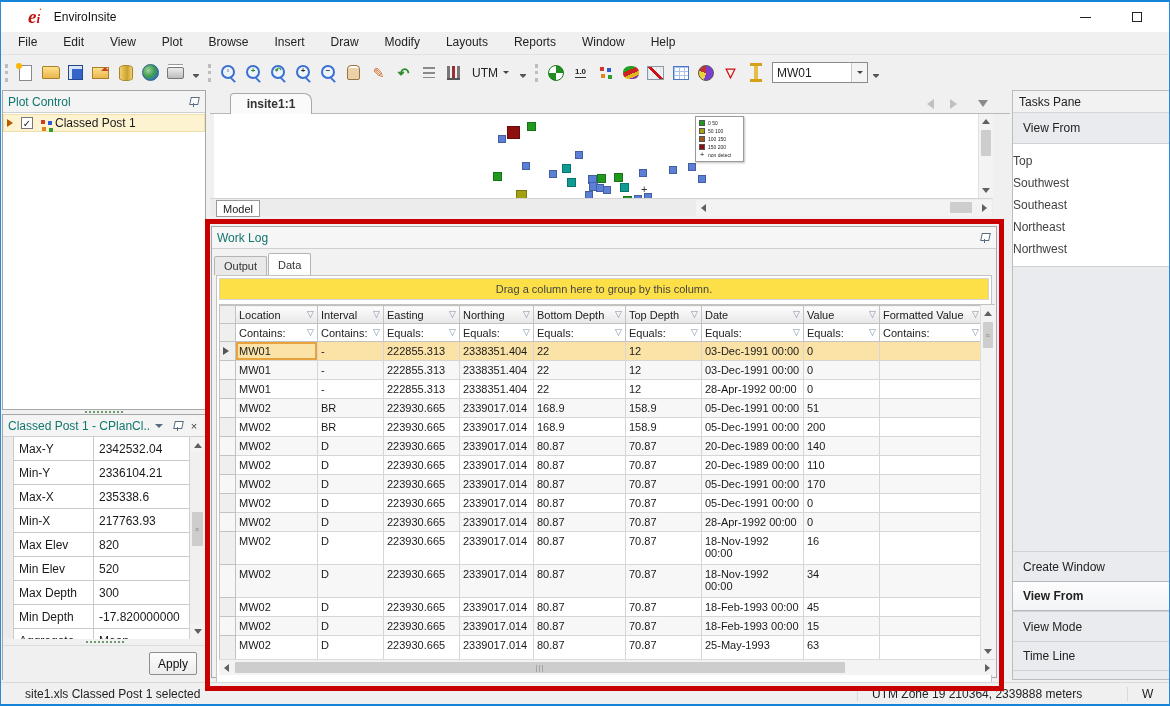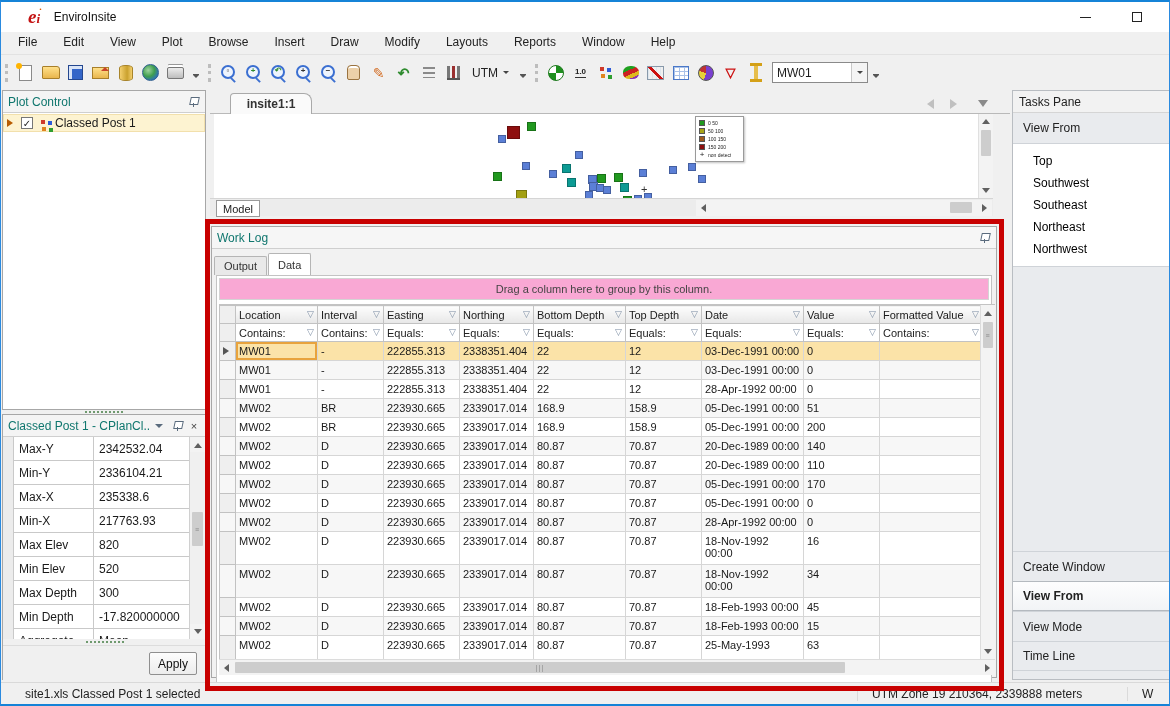--- a/index.html
+++ b/index.html
@@ -129,21 +129,21 @@
 .model-tab{position:absolute;left:6px;top:1px;width:44px;height:17px;background:#fff;border:1px solid #9a9a9a;display:flex;align-items:center;justify-content:center;font-size:11px;color:#222}
 .plot-hsb{position:absolute;left:486px;top:1px;width:296px;height:16px;background:#f3f3f3}
 
 
 #worklog{left:210px;top:224px;width:786px;height:452px;background:#f2f2f2;border:1px solid #a7a7a7}
 #worklog .panel-hd{background:#f6f6f6}
 .wl-tabs{height:26px;display:flex;align-items:flex-end;padding-left:2px;background:#f2f2f2}
 .wl-tab{padding:3px 9px;font-size:11px;color:#333;border:1px solid #b5b5b5;border-bottom:none;background:#e9e9e9;border-radius:2px 2px 0 0;margin-right:1px}
 .wl-tab.active{background:#fff;height:22px;padding-top:5px;position:relative;z-index:2}
 .wl-body{margin:0 4px;background:#fff;border:1px solid #c3c3c3;height:414px;position:relative}
-.groupbar{height:22px;margin:2px;background:#f9a8d4;border:1px solid #d4d4d4;display:flex;align-items:center;justify-content:center;color:#444;font-size:11px}
+.groupbar{height:22px;margin:2px;background:#fde047;border:1px solid #d4d4d4;display:flex;align-items:center;justify-content:center;color:#444;font-size:11px}
 .grid{position:absolute;left:2px;top:28px;width:776px;height:370px;border-top:1px solid #c3c3c3}
 .grid-clip{position:absolute;left:0;top:0;width:761px;height:354px;overflow:hidden}
 table.dg{border-collapse:collapse;table-layout:fixed;width:761px;font-size:11px}
 .dg th,.dg td{border:1px solid #d6d6d6;padding:0 3px;text-align:left;overflow:hidden;white-space:pre-line;vertical-align:top;font-weight:normal}
 .dg thead th{background:linear-gradient(#fdfdfd,#e7e7e7);border-color:#c2c2c2;height:18px;vertical-align:middle}
 .dg .flt th{background:#fff;height:18px;color:#222;vertical-align:middle}
 .hcell{display:flex;align-items:center;justify-content:space-between;gap:2px}
 .funnel{color:#7b8ca3;font-size:9px;line-height:9px;flex:none}
 .dg td{height:19px;padding-top:3px}
 .dg tr.tall td{height:33px}
@@ -154,21 +154,21 @@
 .dg tr.selected td.focus{box-shadow:inset 0 0 0 2px #e8a33d}
 .row-arrow{width:0;height:0;border:4px solid transparent;border-left:6px solid #555;display:inline-block}
 .grid-vsb{position:absolute;right:0;top:0;width:15px;height:354px;background:#f3f3f3;border-left:1px solid #dcdcdc}
 .grid-hsb{position:absolute;left:0;top:354px;width:776px;height:16px;background:#f3f3f3;border-top:1px solid #dcdcdc}
 
 
 #taskspane{position:absolute;left:1011px;top:88px;width:158px;height:590px;background:#e9ebee;border:1px solid #b9bdc2;border-right:none}
 .tp-hd{height:22px;background:#f2f2f2;border-bottom:1px solid #d5d5d5;display:flex;align-items:center;padding-left:6px;color:#222}
 .tp-section{height:30px;display:flex;align-items:center;padding-left:10px;color:#222}
 .vf-list{background:#fff;border-top:1px solid #cfd3d8;border-bottom:1px solid #cfd3d8;padding:6px 0}
-.vf-item{height:22px;display:flex;align-items:center;padding-left:20px;color:#000000}
+.vf-item{height:22px;display:flex;align-items:center;color:#404040}
 .tp-buttons{position:absolute;left:0;bottom:8px;width:100%}
 .task-btn{height:30px;display:flex;align-items:center;padding-left:10px;border-top:1px solid #cfd3d8;color:#222}
 .task-btn:last-child{border-bottom:1px solid #cfd3d8}
 .task-btn.active{background:linear-gradient(#fdfdfe,#f2f4f6);font-weight:bold;border:1px solid #b4b9bf;border-left:none}
 
 
 .statusbar{position:absolute;left:0;top:680px;width:1168px;height:22px;background:#f0f0f0;border-top:1px solid #d9d9d9;display:flex;align-items:center;font-size:12px;color:#222}
 .sb-left{padding-left:24px;flex:1}
 .sb-right{width:270px;border-left:1px solid #dadada;padding-left:14px}
 .sb-far{width:42px;border-left:1px solid #dadada;padding-left:14px}

